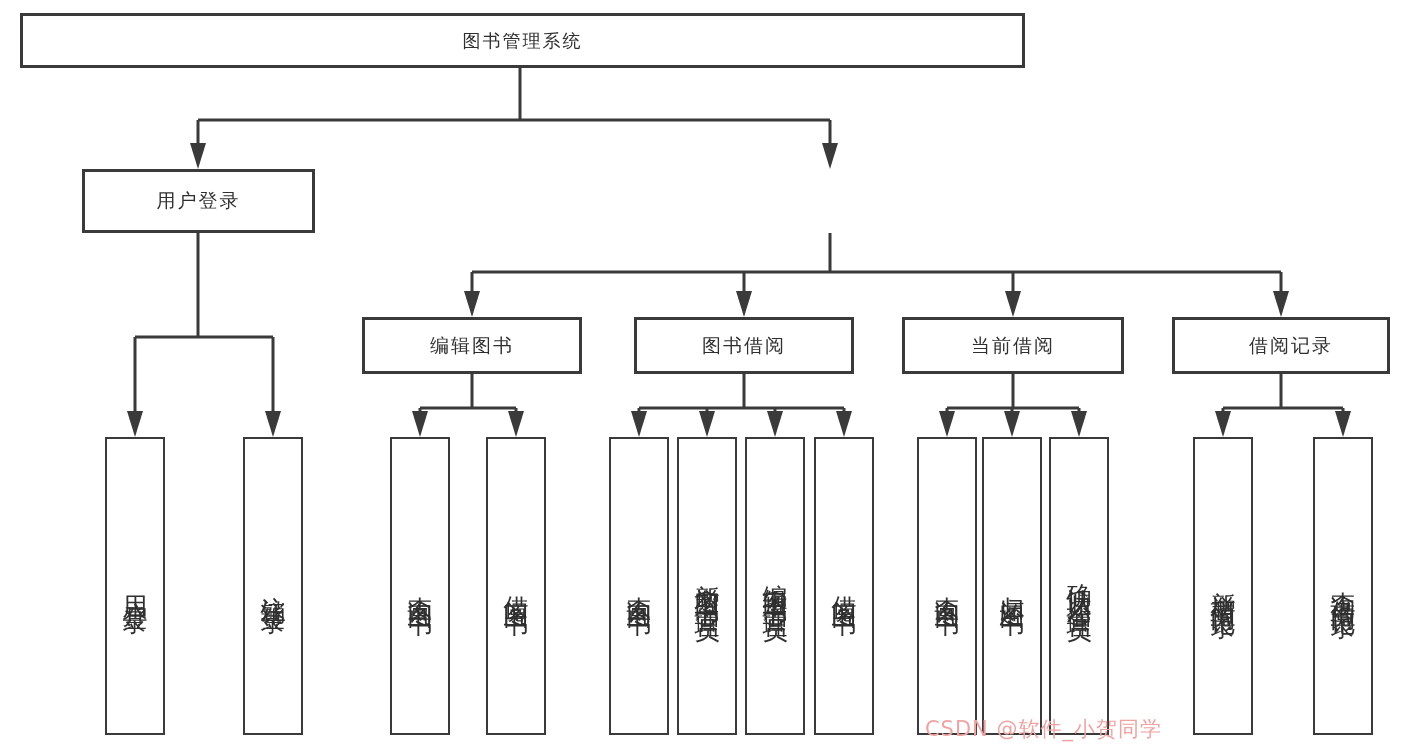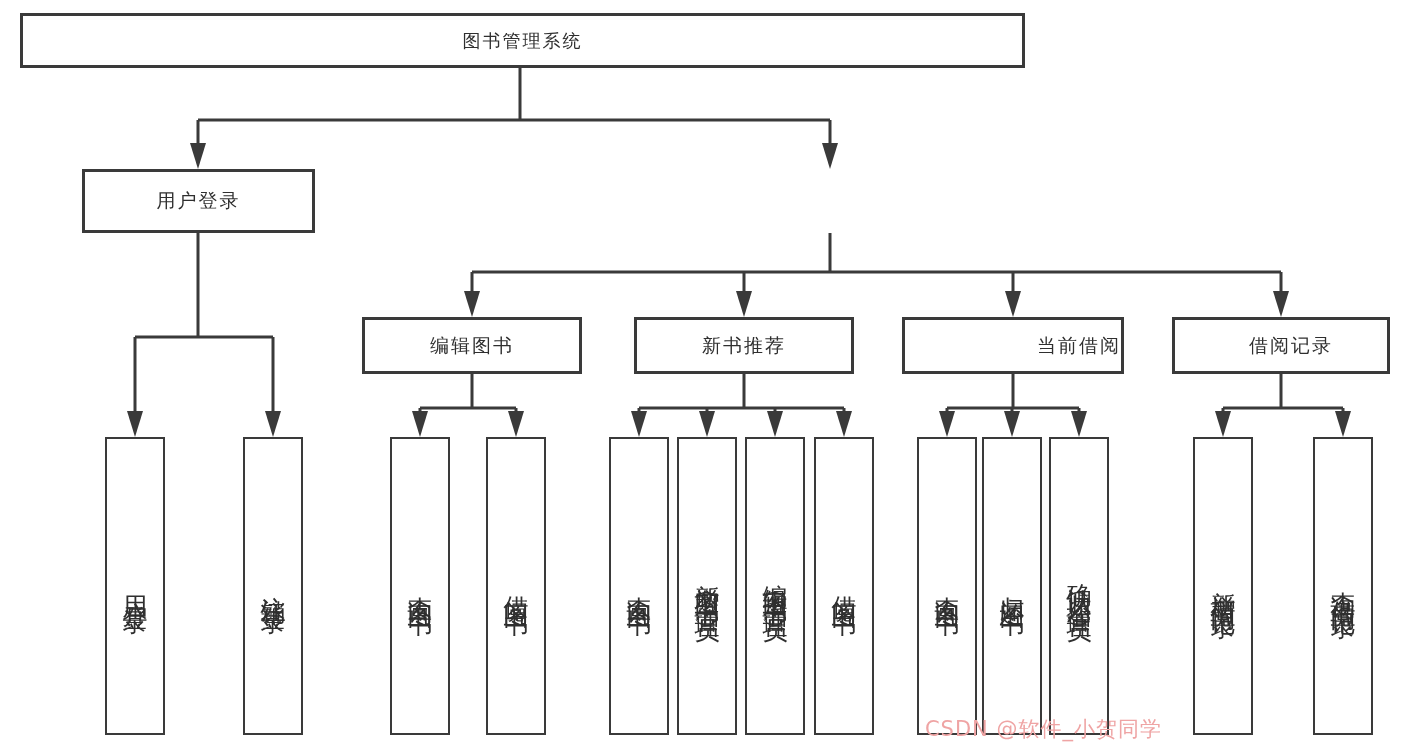--- a/index.html
+++ b/index.html
@@ -105,23 +105,23 @@
   </div>
 
   <div class="node" style="left:82px;top:169px;width:233px;height:64px;">
     <span>用户登录</span>
   </div>
 
   <div class="node" style="left:362px;top:317px;width:220px;height:57px;">
     <span>编辑图书</span>
   </div>
   <div class="node" style="left:634px;top:317px;width:220px;height:57px;">
-    <span>新书推荐</span>
+    <span>图书借阅</span>
   </div>
-  <div class="node" style="left:902px;top:317px;width:222px;height:57px;justify-content:flex-end;">
+  <div class="node" style="left:902px;top:317px;width:222px;height:57px;">
     <span>当前借阅</span>
   </div>
   <div class="node" style="left:1172px;top:317px;width:218px;height:57px;padding-left:20px;">
     <span>借阅记录</span>
   </div>
 
   <div class="leaf" style="left:105px;">
     <span class="vtext">用户登录</span>
   </div>
   <div class="leaf" style="left:243px;">

